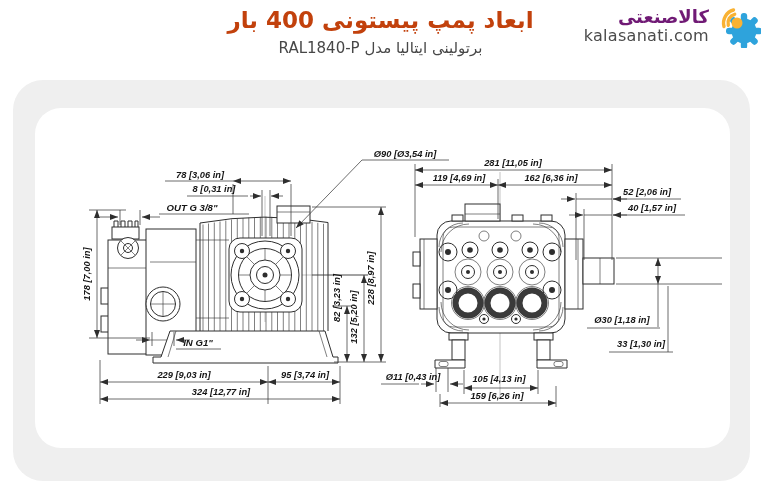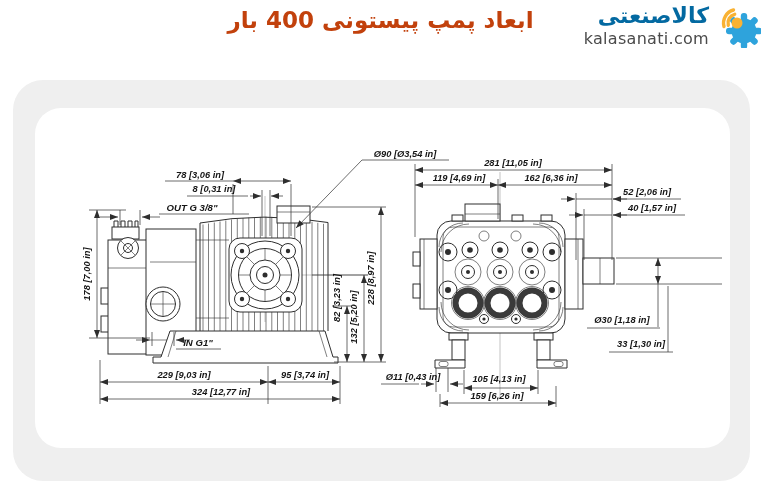--- a/index.html
+++ b/index.html
@@ -5,38 +5,39 @@
   html,body{margin:0;padding:0;}
   body{
     width:761px;height:492px;position:relative;overflow:hidden;background:#ffffff;
     font-family:"DejaVu Sans","Liberation Sans",sans-serif;
   }
   .header{position:absolute;top:6px;left:0;right:0;text-align:center;direction:rtl;}
   .title{font-size:23px;font-weight:bold;color:#c2410c;line-height:1.25;}
   .subtitle{font-size:15px;color:#474747;margin-top:4px;}
   .logo{position:absolute;top:4px;right:0;display:flex;align-items:center;direction:ltr;}
   .logo-text{text-align:right;margin-right:4px;}
-  .logo-brand{font-size:22px;font-weight:bold;color:#0369a1;line-height:1.1;direction:rtl;}
+  .logo-brand{font-size:18px;font-weight:bold;color:#701a75;line-height:1.1;direction:rtl;}
   .logo-domain{font-size:16px;color:#4b4b4b;letter-spacing:.3px;}
   .panel{position:absolute;left:13px;top:80px;width:737px;height:401px;background:#efefef;border-radius:30px;}
   .canvas{position:absolute;left:35px;top:108px;width:695px;height:340px;background:#ffffff;border-radius:26px;}
   svg text{user-select:none;}
   .dim{font-family:"Liberation Sans",sans-serif;font-style:italic;font-weight:bold;font-size:9.3px;fill:#151515;}
   .port{font-family:"Liberation Sans",sans-serif;font-style:italic;font-weight:bold;font-size:9.6px;fill:#151515;}
   .ol{stroke:#2e2e2e;stroke-width:1;fill:none;}
   .olw{stroke:#2e2e2e;stroke-width:1;fill:#ffffff;}
   .thin{stroke:#3a3a3a;stroke-width:.65;fill:none;}
   .dml{stroke:#3c3c3c;stroke-width:.75;fill:none;}
   .cl{stroke:#9a9a9a;stroke-width:.6;fill:none;}
 </style>
 </head>
 <body>
 
 <div class="header">
   <div class="title">ابعاد پمپ پیستونی 400 بار</div>
+  <div class="subtitle">برتولینی ایتالیا مدل RAL1840-P</div>
 </div>
 
 <div class="logo">
   <div class="logo-text">
     <div class="logo-brand">کالاصنعتی</div>
     <div class="logo-domain">kalasanati.com</div>
   </div>
   <svg width="48" height="44" viewBox="0 0 48 44">
     <g fill="#2ea3dc">
       <rect x="13" y="23.8" width="36" height="6.4" rx="3" transform="rotate(0 31 27)"></rect>

